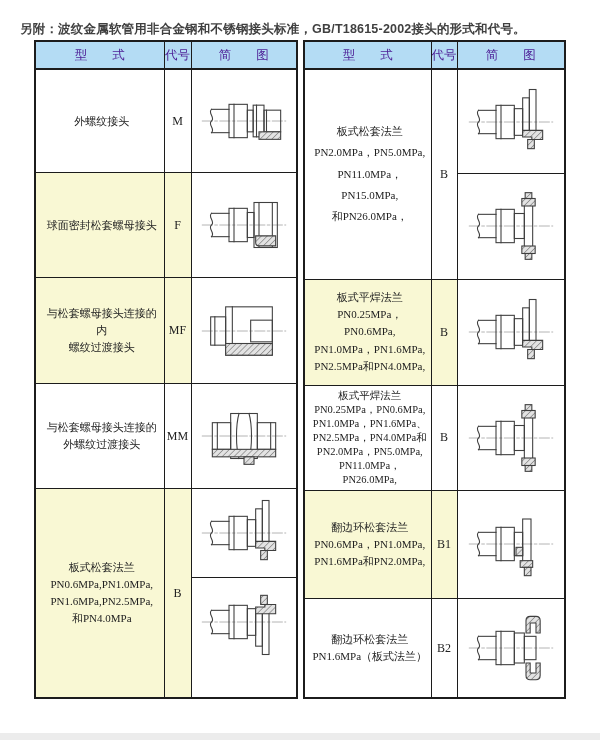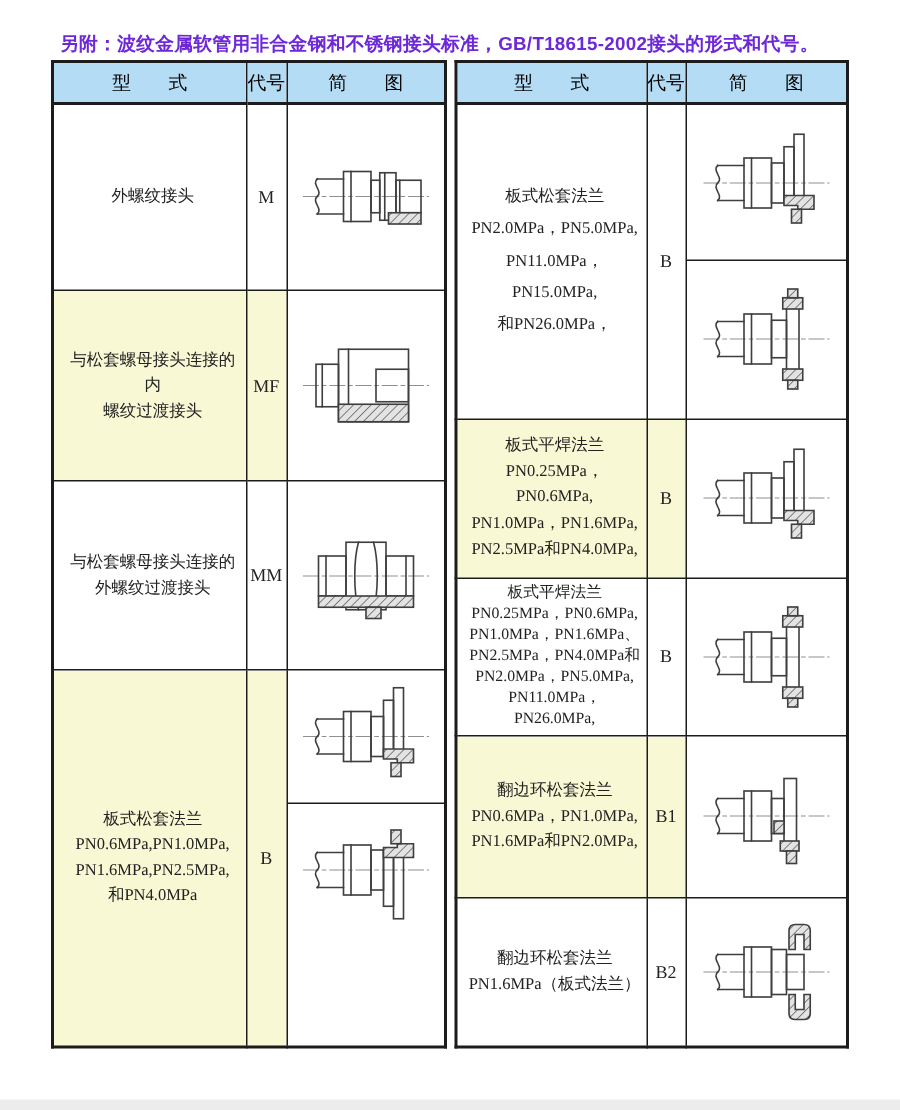--- a/index.html
+++ b/index.html
@@ -1,30 +1,30 @@
 <!DOCTYPE html>
 <html><head>
 <meta charset="utf-8">
 <style>
   html,body{margin:0;padding:0;}
   body{
     width:600px;height:740px;background:#ffffff;position:relative;
     font-family:"Liberation Serif", serif;color:#222;overflow:hidden;
   }
   .title{
-    position:absolute;left:40px;top:8px;white-space:nowrap;
+    position:absolute;left:20px;top:8px;white-space:nowrap;
     font-family:"Liberation Sans", sans-serif;font-weight:bold;
-    font-size:12.5px;color:#6d28d9;letter-spacing:0.2px;
+    font-size:12.5px;color:#404040;letter-spacing:0.2px;
   }
   .wrap{position:absolute;left:34px;top:40px;display:flex;gap:5px;}
   table{border-collapse:collapse;table-layout:fixed;}
   .tbl{border:2.5px solid #1c1c1c;}
   th,td{border:1.5px solid #1c1c1c;padding:0;overflow:hidden;}
   thead th{
-    background:#b4dcf4;font-size:12.5px;font-weight:normal;color:#000000;
+    background:#b4dcf4;font-size:12.5px;font-weight:normal;color:#4c1d95;
     border-bottom:2px solid #1c1c1c;height:26px;
   }
   .tp{
     font-size:11px;line-height:1.55;color:#222;vertical-align:middle;
     padding:3px 3px 3px 7px;white-space:pre-line;text-align:center;
   }
   .tp.loose{line-height:1.95;}
   .tp.tight{line-height:1.34;font-size:10.5px;}
   .cd{font-size:12px;text-align:center;vertical-align:middle;color:#222;}
   .hl{background:#f9f8d4;}
@@ -76,20 +76,37 @@
                 <line x1="13" y1="28" x2="34" y2="28"></line>
                 <line x1="13" y1="56" x2="34" y2="56"></line>
                 <rect x="34" y="22" width="22" height="40"></rect>
                 <line x1="40" y1="22" x2="40" y2="62"></line>
                 <rect x="56" y="29" width="7" height="26"></rect>
                 <rect x="63" y="23" width="13" height="38"></rect>
                 <line x1="67" y1="23" x2="67" y2="61"></line>
                 <rect x="76" y="29" width="20" height="26"></rect>
                 <line x1="79" y1="29" x2="79" y2="55"></line>
                 <rect x="70" y="55" width="26" height="9" fill="url(#hx)"></rect>
+              </svg></span></td>
+      </tr>
+      <tr style="height:90px">
+        <td class="tp hl">球面密封松套螺母接头</td>
+        <td class="cd hl">F</td>
+        <td class="dgc"><span><svg viewBox="0 0 104 84" width="92" height="70" fill="none" stroke="#3f3f3f" stroke-width="1.3" stroke-linecap="square">
+                <line x1="2" y1="42" x2="102" y2="42" stroke="#8f8f8f" stroke-width="0.8" stroke-dasharray="12 3 3 3"></line>
+                <path d="M13 28c-5 4 5 10 0 14c-5 4 5 10 0 14"></path>
+                <line x1="13" y1="28" x2="34" y2="28"></line>
+                <line x1="13" y1="56" x2="34" y2="56"></line>
+                <rect x="34" y="22" width="22" height="40"></rect>
+                <line x1="40" y1="22" x2="40" y2="62"></line>
+                <rect x="56" y="27" width="8" height="30"></rect>
+                <rect x="64" y="15" width="28" height="54"></rect>
+                <line x1="70" y1="15" x2="70" y2="69"></line>
+                <line x1="86" y1="15" x2="86" y2="69"></line>
+                <path d="M66 55h24v12h-20q-4 0-4-4z" fill="url(#hx)"></path>
               </svg></span></td>
       </tr>
       <tr style="height:91px">
         <td class="tp hl">与松套螺母接头连接的内
 螺纹过渡接头</td>
         <td class="cd hl">MF</td>
         <td class="dgc"><span><svg viewBox="0 0 104 84" width="92" height="70" fill="none" stroke="#3f3f3f" stroke-width="1.3" stroke-linecap="square">
                 <line x1="2" y1="42" x2="102" y2="42" stroke="#8f8f8f" stroke-width="0.8" stroke-dasharray="12 3 3 3"></line>
                 <rect x="12" y="25" width="18" height="34"></rect>
                 <line x1="17" y1="25" x2="17" y2="59"></line>

